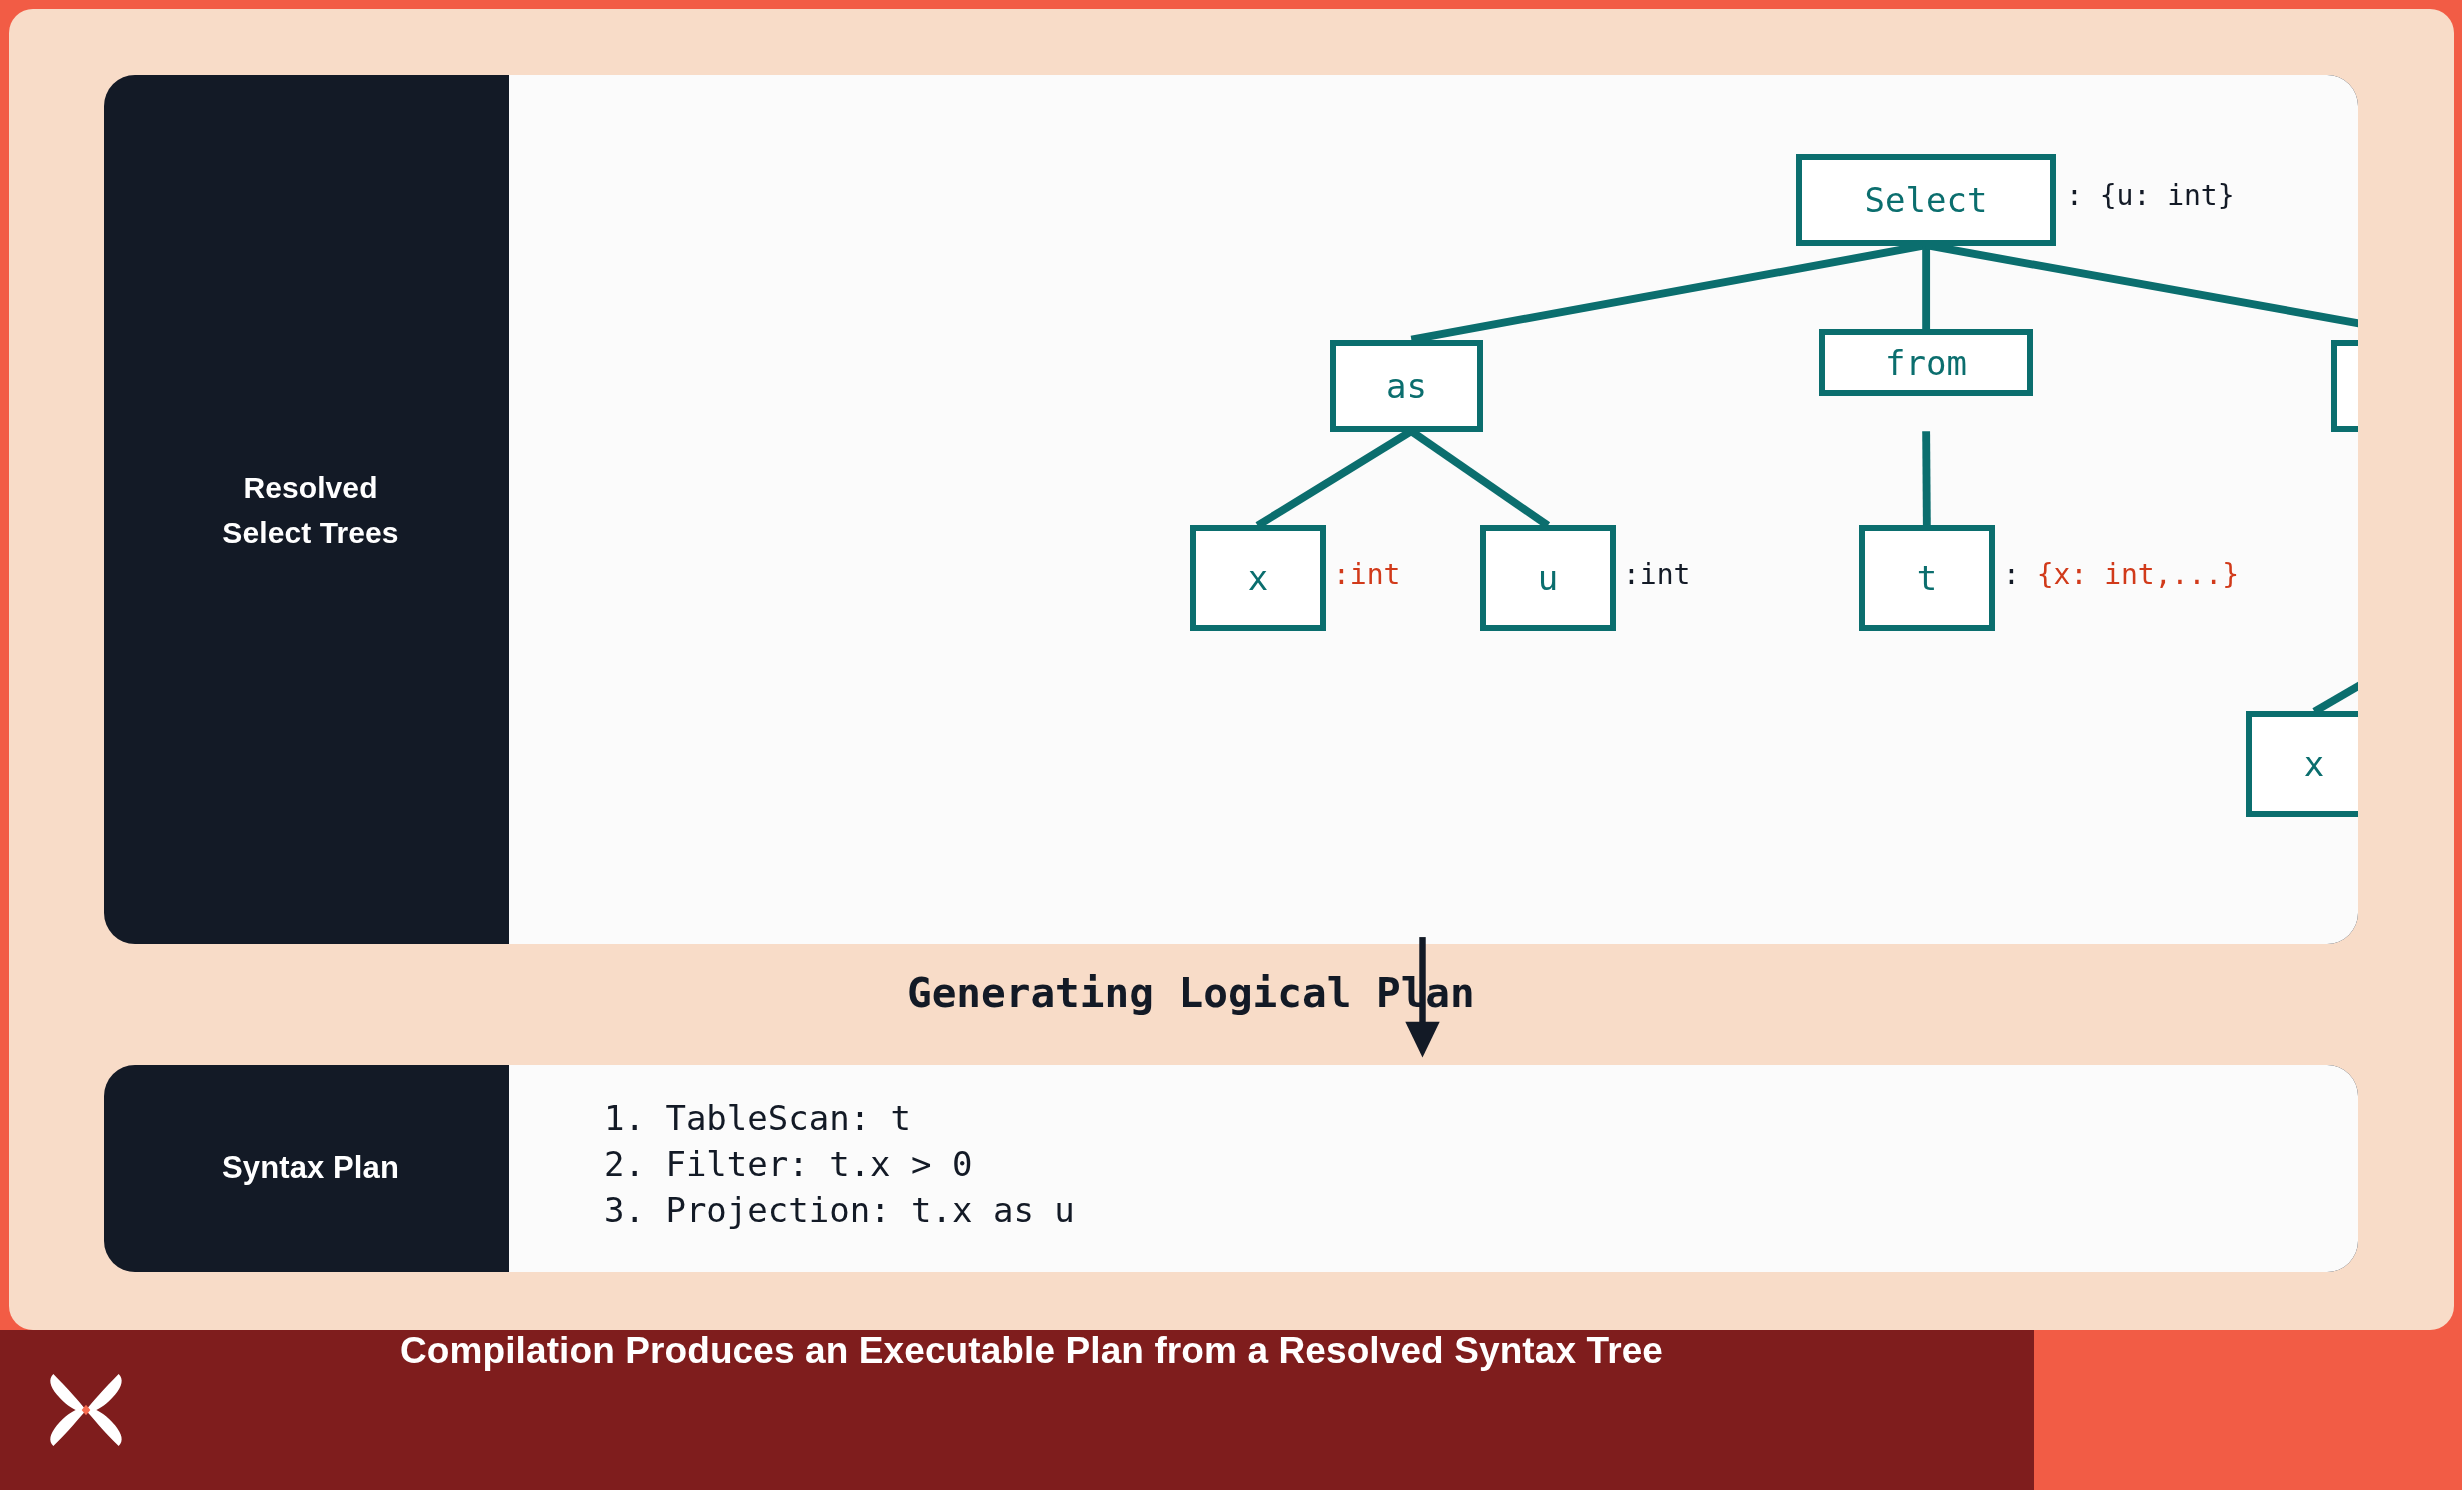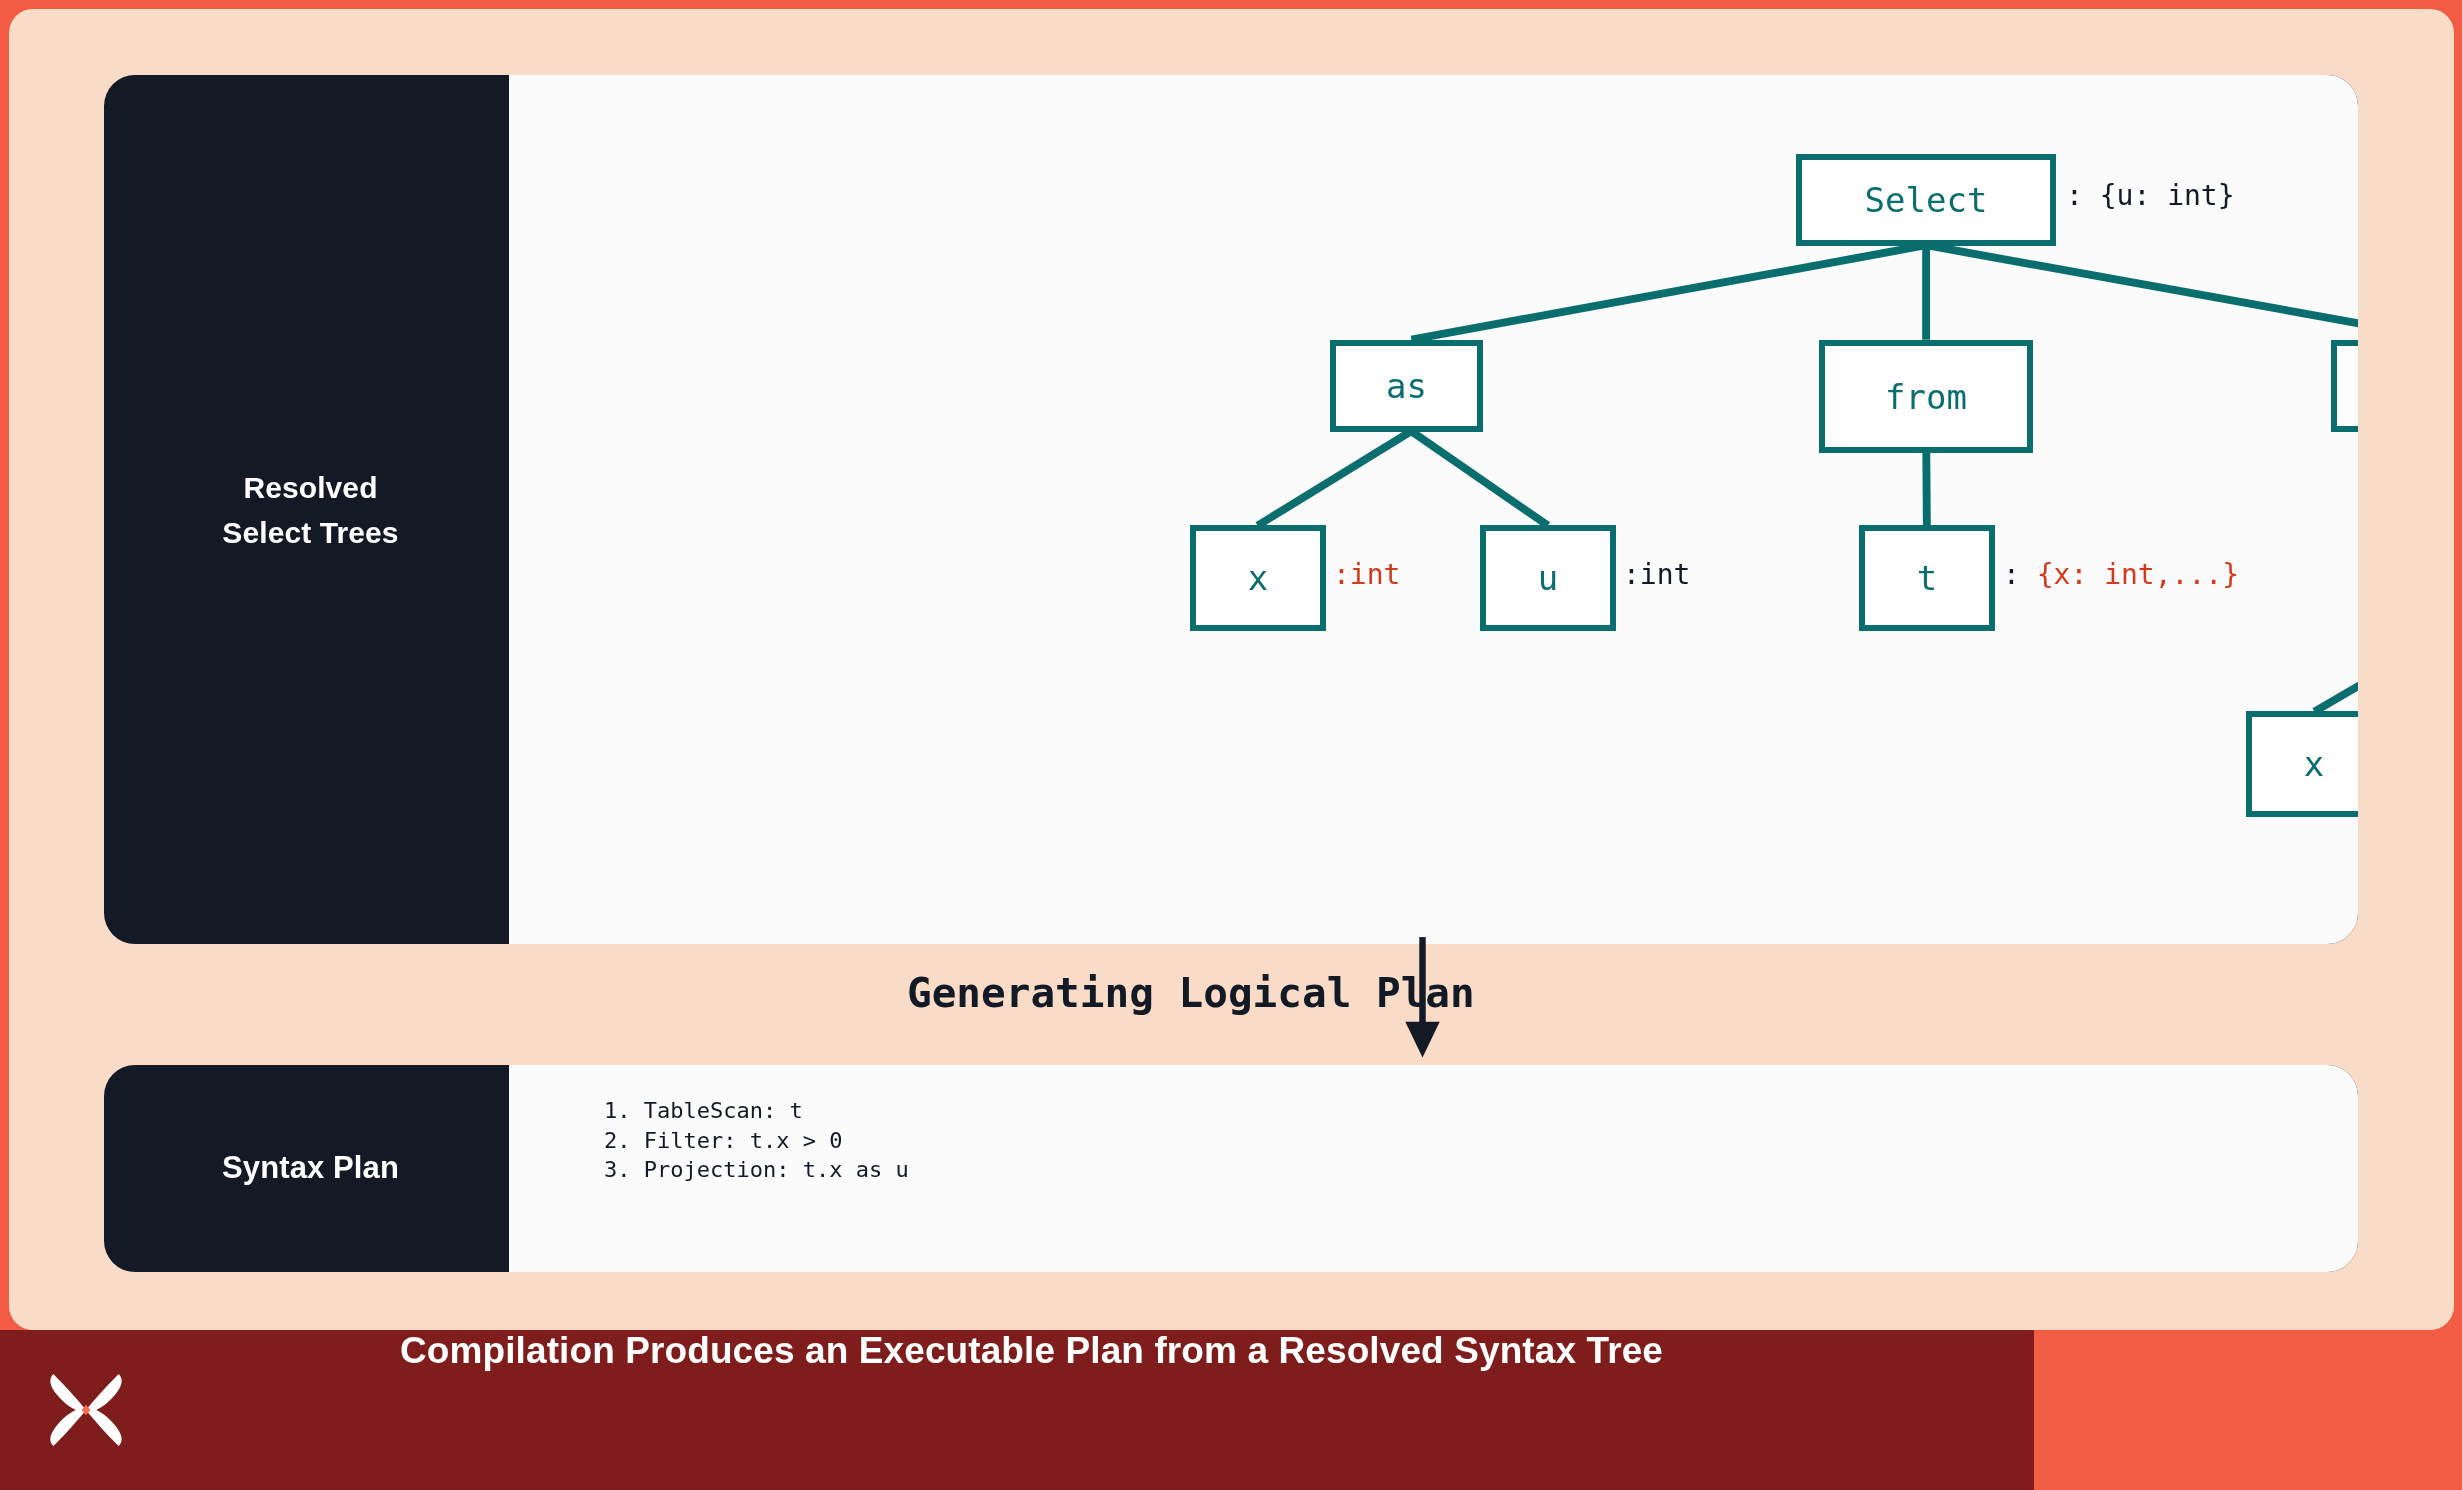--- a/index.html
+++ b/index.html
@@ -103,21 +103,21 @@
   
   #lp-card {
     left: 104px; top: 1065px;
     width: 2254px; height: 207px;
     border-radius: 31px;
   }
   #lp-card .card-label { font-size: 31px; }
   #lp-list {
     padding: 31px 0 0 64px;
     font-family: "DejaVu Sans Mono", "Liberation Mono", monospace;
-    font-size: 22px;
+    font-size: 34px;
     line-height: 1.35;
     color: #131A26;
     white-space: pre;
   }
   #lp-list div { white-space: pre; }
 
   
   #footer {
     position: absolute;
     left: 0; bottom: 0;
@@ -171,21 +171,21 @@
           </g>
       </svg>
       <div id="node-layer">
           <div class="tree-node" style="left: 1287px; top: 79px; width: 260px; height: 92px;">
             <span>Select</span>
           </div>
           <div class="type-anno" style="left: 1557px; top: 107px; color: rgb(19, 26, 38);">: {u: int}</div>
           <div class="tree-node" style="left: 821px; top: 265px; width: 153px; height: 92px;">
             <span>as</span>
           </div>
-          <div class="tree-node" style="left: 1310px; top: 265px; width: 214px; height: 113px;">
+          <div class="tree-node" style="left: 1310px; top: 254px; width: 214px; height: 67px;">
             <span>from</span>
           </div>
           <div class="tree-node" style="left: 1822px; top: 265px; width: 236px; height: 92px;"></div>
           <div class="tree-node" style="left: 681px; top: 450px; width: 136px; height: 106px;">
             <span>x</span>
           </div>
           <div class="type-anno red" style="left: 824px; top: 486px; color: rgb(209, 58, 26);">:int</div>
           <div class="tree-node" style="left: 971px; top: 450px; width: 136px; height: 106px;">
             <span>u</span>
           </div>

